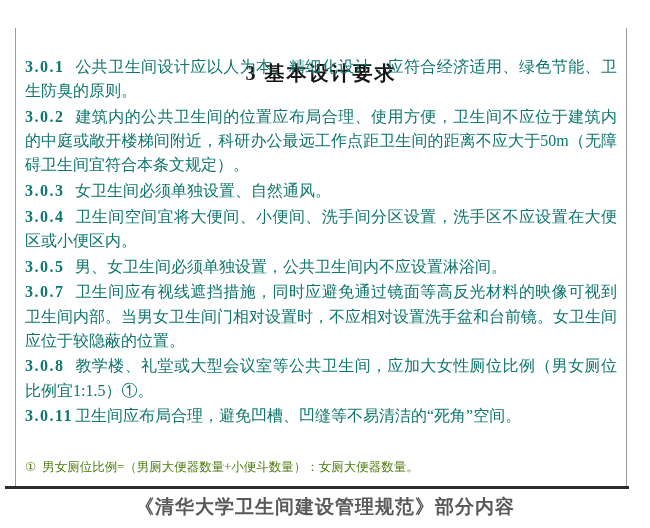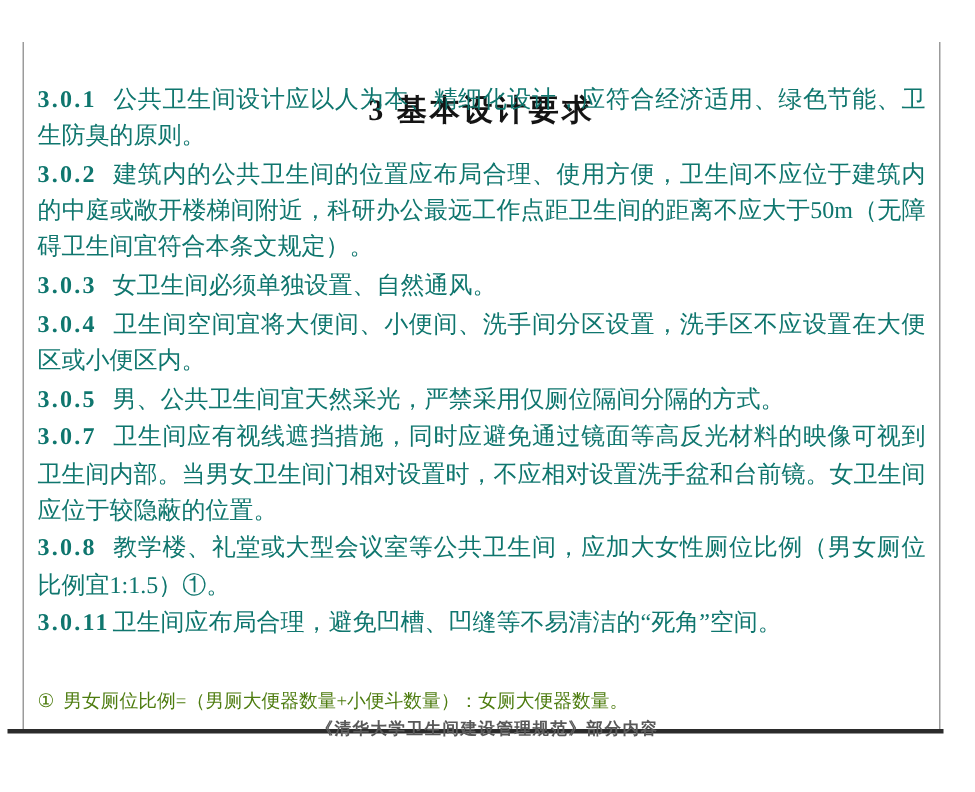--- a/index.html
+++ b/index.html
@@ -76,25 +76,25 @@
     color: #4d7c0f;
     white-space: nowrap;
   }
   .footnote .marker {
     display: inline-block;
     margin-right: 6px;
   }
   .caption {
     position: absolute;
     left: 0;
-    top: 478px;
+    top: 494px;
     width: 650px;
     text-align: center;
     font-family: "Liberation Sans", "DejaVu Sans", sans-serif;
-    font-size: 11px;
+    font-size: 19px;
     font-weight: bold;
     letter-spacing: 1px;
     color: #595959;
   }
 </style>
 </head>
 <body>
 
 <div class="doc-title">3 基本设计要求</div>
 
@@ -108,21 +108,21 @@
   <p class="item">
     <span class="num">3.0.2</span><span>建筑内的公共卫生间的位置应布局合理、使用方便，卫生间不应位于建筑内的中庭或敞开楼梯间附近，科研办公最远工作点距卫生间的距离不应大于50m（无障碍卫生间宜符合本条文规定）。</span>
   </p>
   <p class="item">
     <span class="num">3.0.3</span><span>女卫生间必须单独设置、自然通风。</span>
   </p>
   <p class="item">
     <span class="num">3.0.4</span><span>卫生间空间宜将大便间、小便间、洗手间分区设置，洗手区不应设置在大便区或小便区内。</span>
   </p>
   <p class="item">
-    <span class="num">3.0.5</span><span>男、公共卫生间宜天然采光，严禁采用仅厕位隔间分隔的方式。</span>
+    <span class="num">3.0.5</span><span>男、女卫生间必须单独设置，公共卫生间内不应设置淋浴间。</span>
   </p>
   <p class="item">
     <span class="num">3.0.7</span><span>卫生间应有视线遮挡措施，同时应避免通过镜面等高反光材料的映像可视到卫生间内部。当男女卫生间门相对设置时，不应相对设置洗手盆和台前镜。女卫生间应位于较隐蔽的位置。</span>
   </p>
   <p class="item">
     <span class="num">3.0.8</span><span>教学楼、礼堂或大型会议室等公共卫生间，应加大女性厕位比例（男女厕位比例宜1:1.5）①。</span>
   </p>
   <p class="item">
     <span class="num">3.0.11</span><span>卫生间应布局合理，避免凹槽、凹缝等不易清洁的“死角”空间。</span>
   </p>

